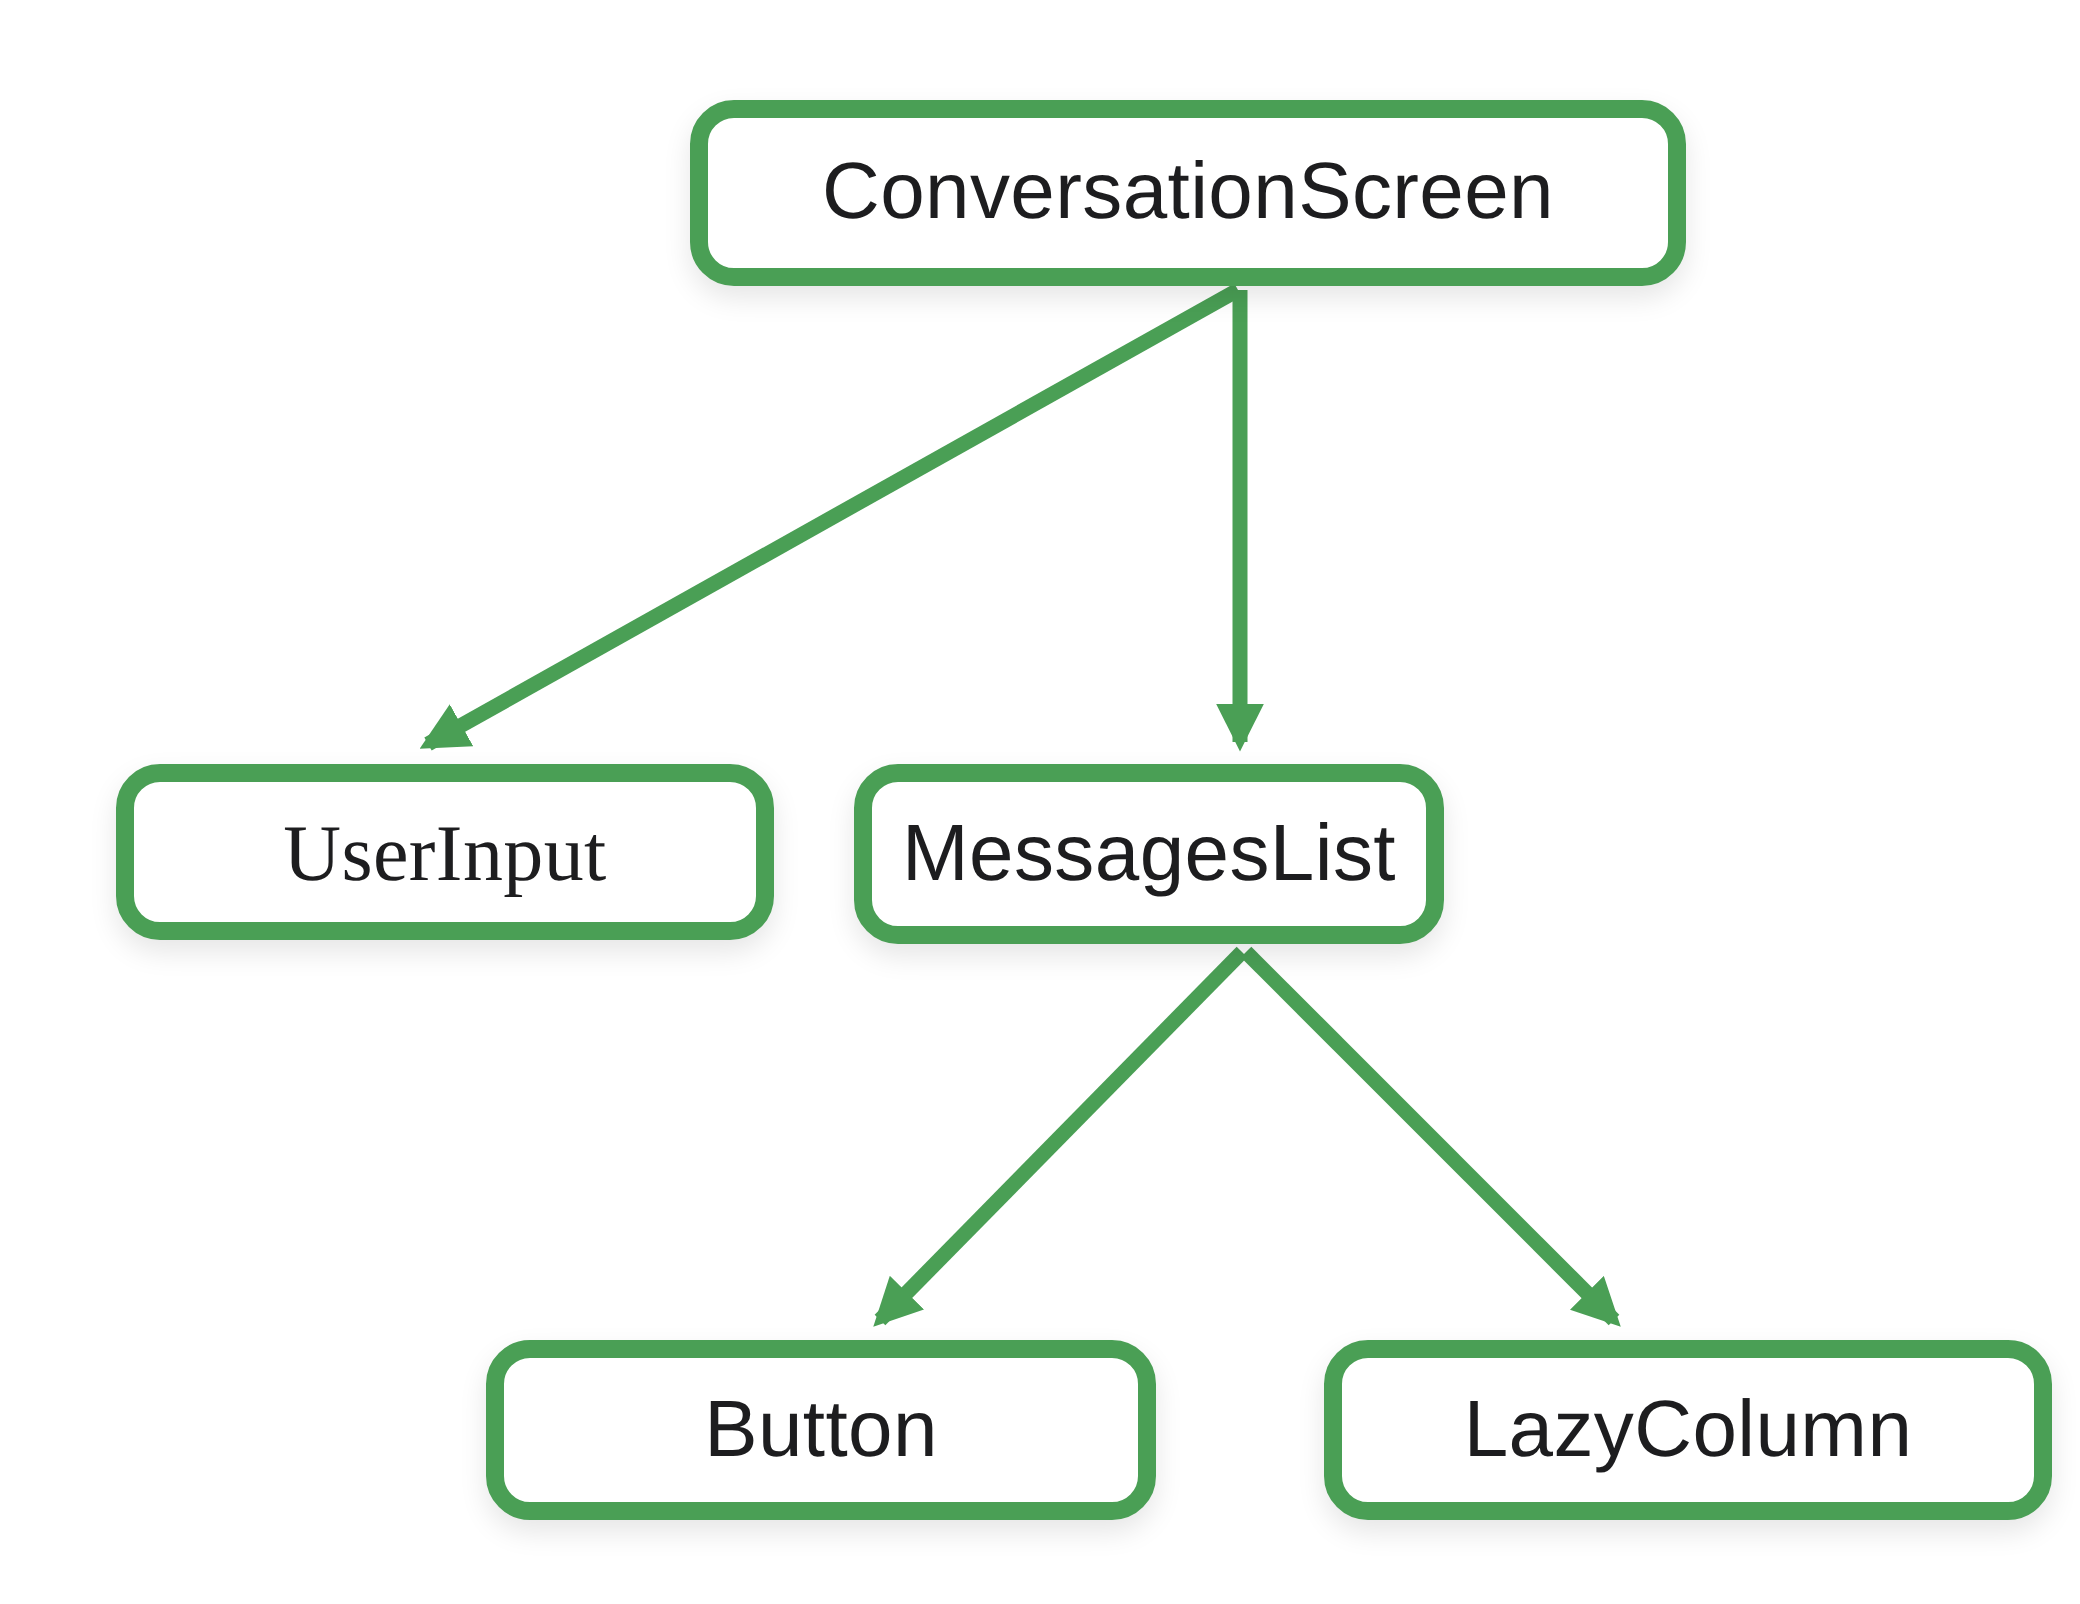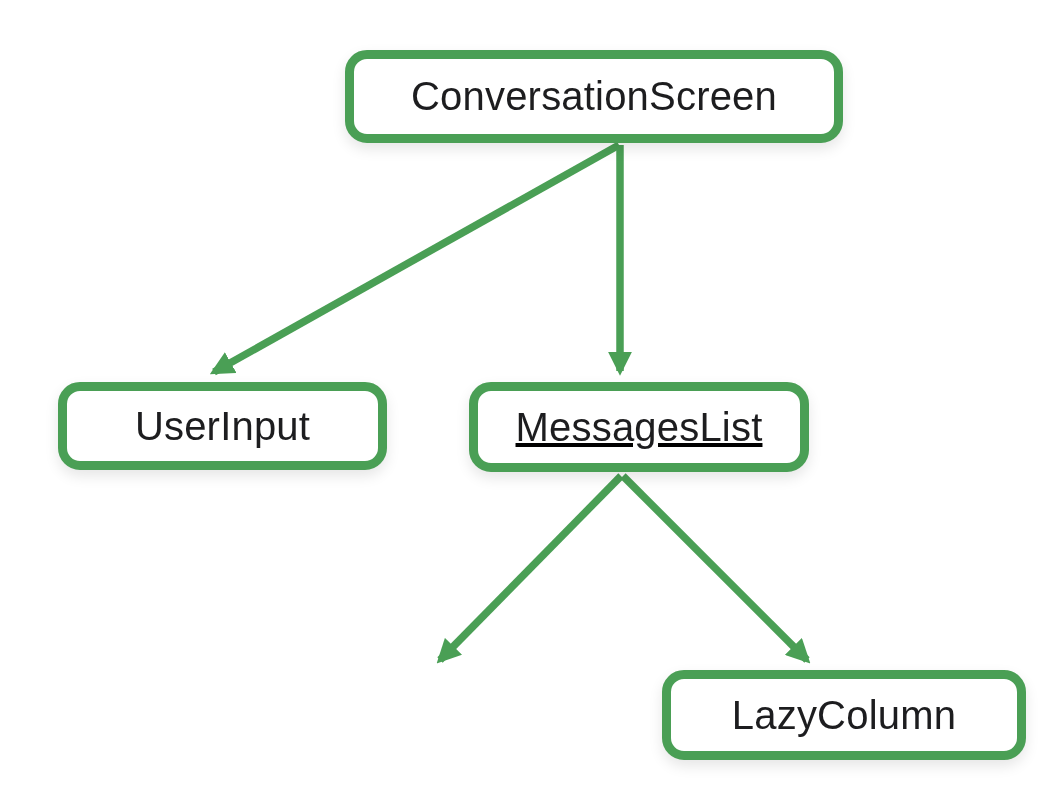--- a/index.html
+++ b/index.html
@@ -41,22 +41,22 @@
     box-shadow:0 6px 14px rgba(0,0,0,0.10);
   }
   .node-label{
     font-size:40px;
     color:var(--text);
     letter-spacing:0.2px;
     white-space:nowrap;
   }
   
   .n-conversation-screen{left:345px;top:50px;width:498px;height:93px;}
-  .n-user-input{left:58px;top:382px;width:329px;height:88px;}
-  .n-messages-list{left:469px;top:382px;width:340px;height:90px;text-decoration:underline;}
+  .n-user-input{left:58px;top:382px;width:329px;height:88px;font-family:Liberation Serif, serif;}
+  .n-messages-list{left:427px;top:382px;width:295px;height:90px;}
   .n-button{left:243px;top:670px;width:335px;height:90px;}
   .n-lazy-column{left:662px;top:670px;width:364px;height:90px;}
 </style>
 </head>
 <body>
 
 <div class="stage">
 
   <svg class="edges" viewBox="0 0 1040 802" xmlns="http://www.w3.org/2000/svg" aria-hidden="true">
     <defs>
@@ -75,18 +75,21 @@
   </div>
 
   <div class="node n-user-input">
     <span class="node-label">UserInput</span>
   </div>
 
   <div class="node n-messages-list">
     <span class="node-label">MessagesList</span>
   </div>
 
+  <div class="node n-button">
+    <span class="node-label">Button</span>
+  </div>
 
   <div class="node n-lazy-column">
     <span class="node-label">LazyColumn</span>
   </div>
 
 </div>
 
 </body></html>

